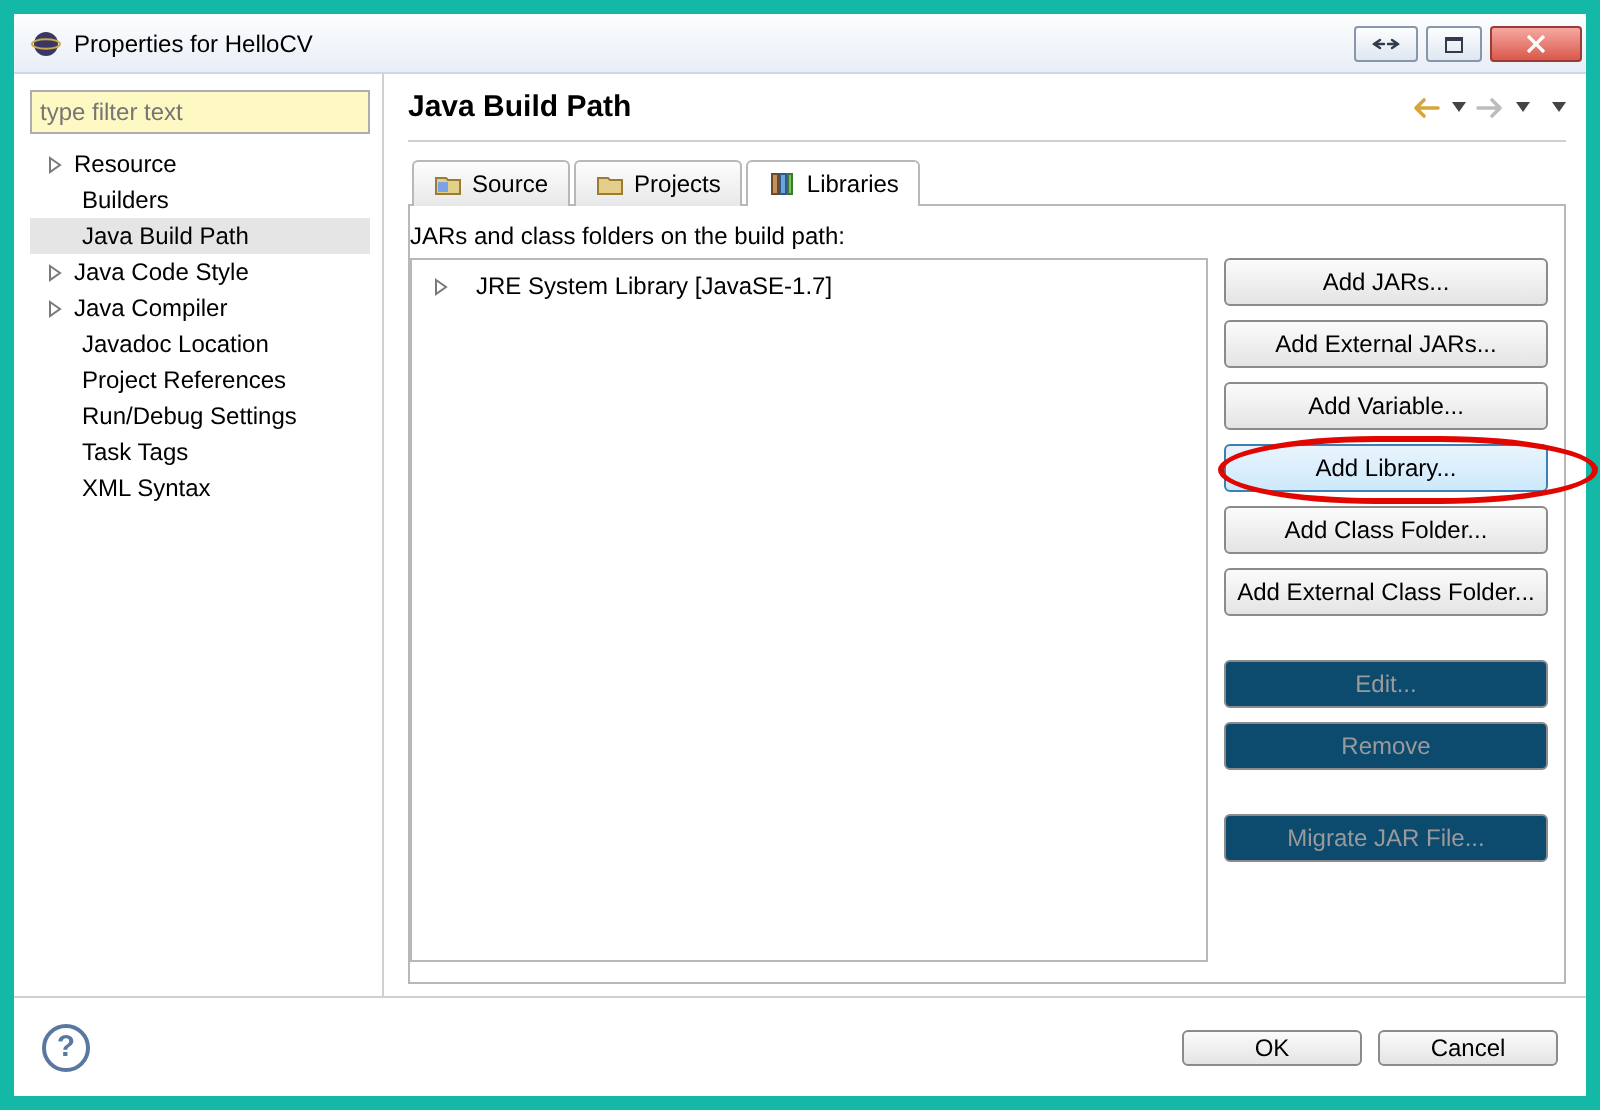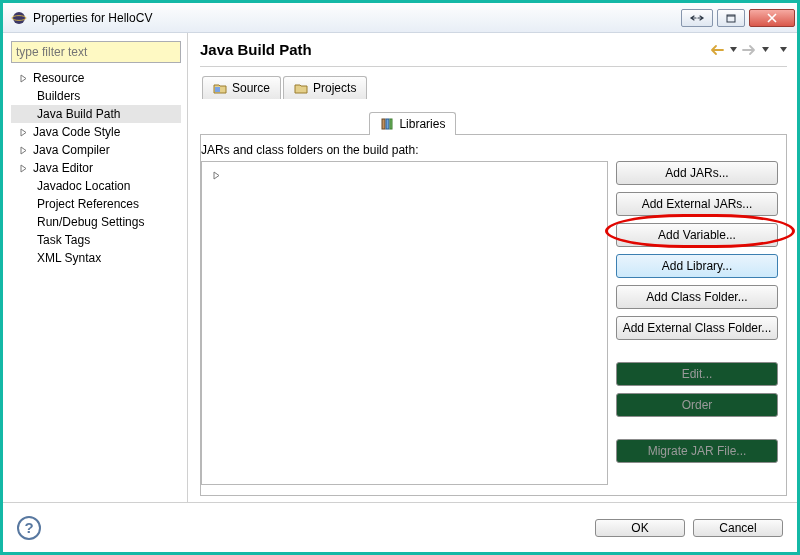--- a/index.html
+++ b/index.html
@@ -1,17 +1,17 @@
 <!DOCTYPE html>
 <html><head>
 <meta charset="utf-8">
 <style>
   * { box-sizing: border-box; font-family: "Segoe UI", Tahoma, sans-serif; font-size: 12px; }
   body { margin:0; padding:0; background:#fff; }
-  .window { width:800px; height:555px; border:3px solid #14b8a6; background:#fff; display:flex; flex-direction:column; position:relative;}
+  .window { width:800px; height:555px; border:7px solid #14b8a6; background:#fff; display:flex; flex-direction:column; position:relative;}
   .titlebar { height:30px; background:linear-gradient(#fdfefe,#e8eef6); border-bottom:1px solid #cfd7e2; display:flex; align-items:center; padding:0 2px 0 8px; }
   .titleicon { width:16px; height:16px; margin-right:6px; display:inline-flex; align-items:center; justify-content:center;}
   .titletext { flex:1; color:#000; }
   .winbtns { display:flex; gap:4px; }
   .winbtn { width:28px; height:18px; border:1px solid #8796ad; border-radius:2px; background:linear-gradient(#fdfdfe,#dfe7f1); display:flex; align-items:center; justify-content:center; color:#313b49;}
   .winbtn.resize { width:32px; }
   .winbtn.close { background:linear-gradient(#f6a9a1,#d9584b); border-color:#9a3c34; color:#fff; width:46px;}
   .content { flex:1; display:flex; overflow:hidden;}
   .left { width:185px; border-right:1px solid #d0d0d0; padding:8px 6px 6px 8px; display:flex; flex-direction:column;}
   .filter { height:22px; border:1px solid #abadb3; padding:2px 4px; color:#888; margin-bottom:6px; background:#fef9c3;}
@@ -23,30 +23,30 @@
   .expander svg { width:9px; height:9px; }
   .right { flex:1; padding:8px 10px 0 12px; display:flex; flex-direction:column;}
   .heading-row { display:flex; align-items:center; justify-content:space-between; }
   .heading { font-size:15px; font-weight:bold; color:#000;}
   .nav-arrows { display:flex; gap:4px; align-items:center;}
   .arrow-btn { width:16px; height:16px; display:inline-flex; align-items:center; justify-content:center;}
   .menudrop { width:8px; height:8px; display:inline-flex; align-items:center; justify-content:center;}
   .divider { height:1px; background:#d0d0d0; margin:8px 0 8px 0;}
   .tabbar { display:flex; padding-left:2px;}
   .tab { display:flex; align-items:center; gap:5px; height:23px; padding:10px 10px; border:1px solid #b8b8b8; border-bottom:none; background:linear-gradient(#fdfdfd,#e8e8e8); border-radius:3px 3px 0 0; margin-right:2px; position:relative; top:1px; color:#000;}
-  .tab.active { background:#fff; z-index:2;margin-top:36px;}
+  .tab.active { background:#fff; z-index:2;}
   .tab .ticon { width:14px; height:14px; display:inline-flex; align-items:center; justify-content:center;}
   .tabpanel { border:1px solid #b8b8b8; flex:1; background:#fff; padding:8px 8px 10px 0; display:flex; flex-direction:column; margin-bottom:6px;}
   .panel-label { margin-bottom:4px; color:#000;}
   .panel-body { flex:1; display:flex; gap:8px;}
   .listview { flex:1; border:1px solid #b8b8b8; background:#fff; padding:4px;}
   .lv-item { display:flex; align-items:center; gap:4px; height:18px; padding-left:4px;}
   .btn-col { width:162px; display:flex; flex-direction:column; gap:7px;}
   .btn { height:24px; border:1px solid #8b8b8b; border-radius:3px; background:linear-gradient(#fbfbfb,#e4e4e4); display:flex; align-items:center; justify-content:center; color:#000;}
-  .btn.disabled { color:#9a9a9a; background:#14532d;}
+  .btn.disabled { color:#9a9a9a; background:#0c4a6e;}
   .btn.highlight { background:linear-gradient(#e9f4fd,#cde9fb); border-color:#3c7fb1;}
   .btn-col .gap { height:8px; }
   .footer { border-top:1px solid #d0d0d0; height:50px; display:flex; align-items:center; padding:0 14px; justify-content:space-between;}
   .help { width:24px; height:24px; border:2px solid #5878a0; border-radius:50%; display:flex; align-items:center; justify-content:center; color:#5878a0; font-weight:bold; font-size:15px;}
   .footer-btns { display:flex; gap:8px;}
   .footer-btn { width:90px; height:18px; border:1px solid #8b8b8b; border-radius:3px; background:linear-gradient(#fbfbfb,#e4e4e4); display:flex; align-items:center; justify-content:center;}
   .annot { position:absolute; border:3px solid #e10600; border-radius:50%/60%; pointer-events:none; }
 </style>
 </head>
 <body>
@@ -107,28 +107,20 @@
             </span>
           <span>Java Code Style</span>
         </div>
         <div class="tree-item">
           <span class="expander">
               <svg viewBox="0 0 9 9">
                 <path d="M2 1 L7 4.5 L2 8 Z" fill="none" stroke="#7a7a7a"></path>
               </svg>
             </span>
           <span>Java Compiler</span>
-        </div>
-        <div class="tree-item">
-          <span class="expander">
-              <svg viewBox="0 0 9 9">
-                <path d="M2 1 L7 4.5 L2 8 Z" fill="none" stroke="#7a7a7a"></path>
-              </svg>
-            </span>
-          <span>Java Editor</span>
         </div>
         <div class="tree-item child">
           <span>Javadoc Location</span>
         </div>
         <div class="tree-item child">
           <span>Project References</span>
         </div>
         <div class="tree-item child">
           <span>Run/Debug Settings</span>
         </div>
@@ -212,20 +204,21 @@
               <span class="expander">
                   <svg viewBox="0 0 9 9">
                     <path d="M2 1 L7 4.5 L2 8 Z" fill="none" stroke="#7a7a7a"></path>
                   </svg>
                 </span>
               <span class="ticon"><svg viewBox="0 0 14 14">
                     <rect x="2" y="2" width="3" height="10" fill="#c2915f" stroke="#6b4a27"></rect>
                     <rect x="6" y="2" width="3" height="10" fill="#6fa3d9" stroke="#2b5b8d"></rect>
                     <rect x="10" y="2" width="2" height="10" fill="#7bbf6a" stroke="#3b7a2f"></rect>
                   </svg></span>
+              <span>JRE System Library [JavaSE-1.7]</span>
             </div>
           </div>
           <div class="btn-col">
             <div class="btn">
                 <span>Add JARs...</span>
               </div>
             <div class="btn">
                 <span>Add External JARs...</span>
               </div>
             <div class="btn">
@@ -238,21 +231,21 @@
                 <span>Add Class Folder...</span>
               </div>
             <div class="btn">
                 <span>Add External Class Folder...</span>
               </div>
             <div class="gap"></div>
             <div class="btn disabled">
                 <span>Edit...</span>
               </div>
             <div class="btn disabled">
-                <span>Order</span>
+                <span>Remove</span>
               </div>
             <div class="gap"></div>
             <div class="btn disabled">
                 <span>Migrate JAR File...</span>
               </div>
           </div>
         </div>
       </div>
     </div>
   </div>

